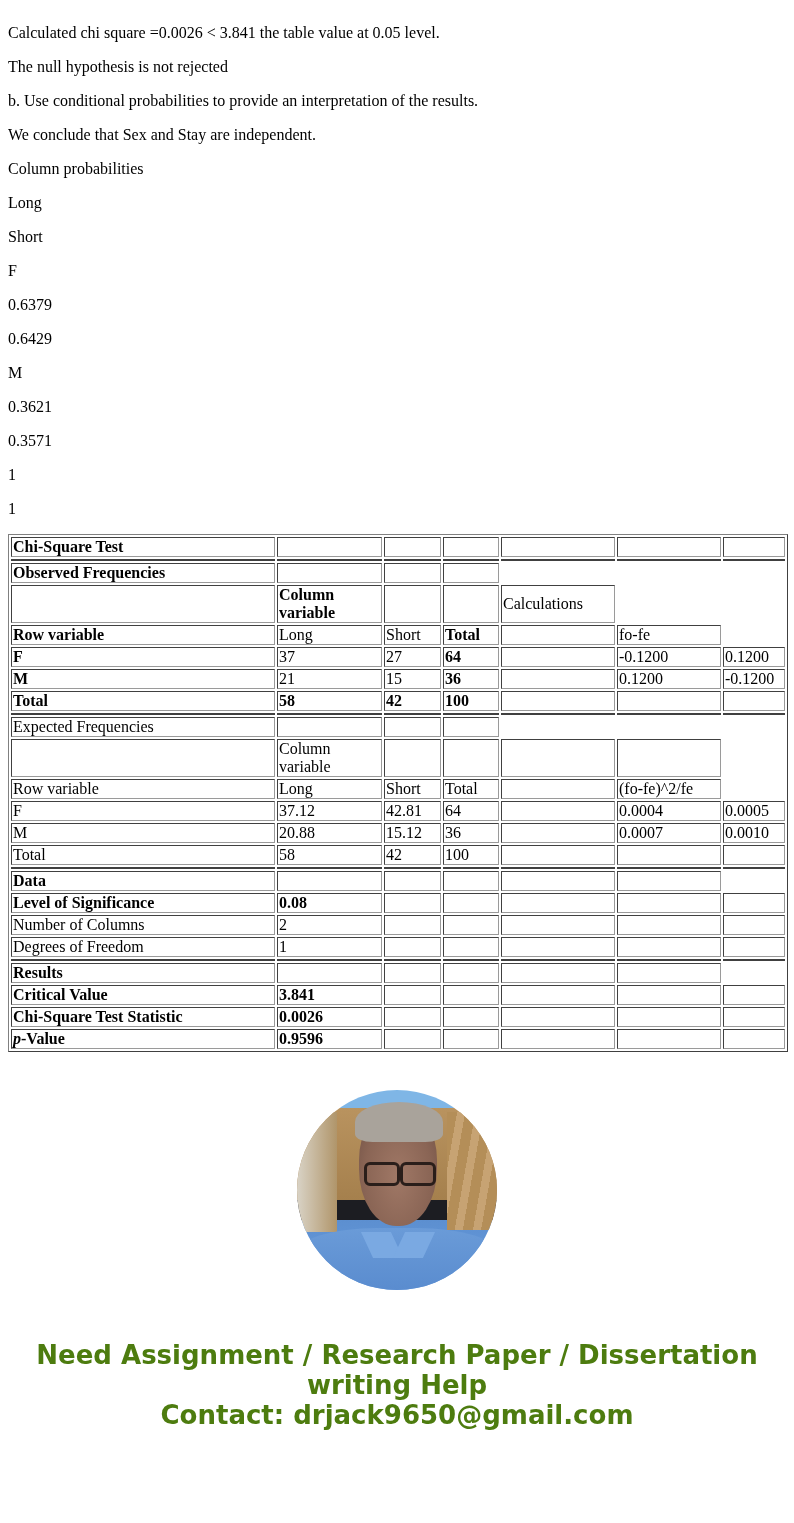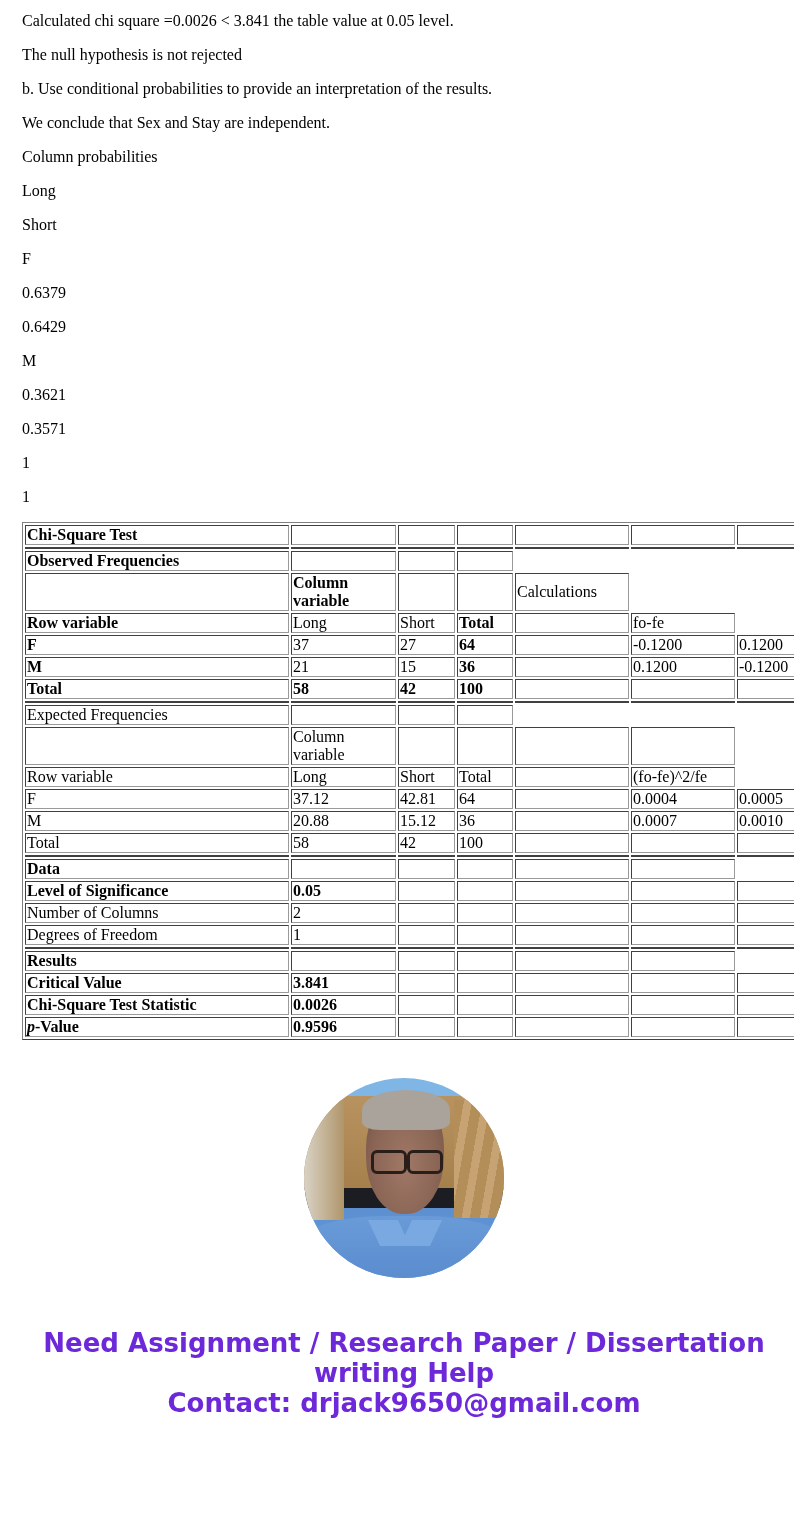--- a/index.html
+++ b/index.html
@@ -6,21 +6,21 @@
     body {
       width: 794px;
       font-family: "Liberation Serif", "DejaVu Serif", serif;
       font-size: 16px;
       color: #000;
       padding: 0 8px;
       box-sizing: border-box;
     }
     p.line { margin: 0; height: 34px; line-height: 34px; }
     p.line:first-child { height: 34px; }
-    .content { padding-top: 4px; margin-left: 14px; }
+    .content { padding-top: 16px; }
 
     table.chi {
       border-collapse: separate;
       border-spacing: 2px;
       border: 1px solid #808080;
       border-right-color: #404040;
       border-bottom-color: #404040;
       width: 778px;
       margin-top: 8px;
       table-layout: fixed;
@@ -64,21 +64,21 @@
     .avatar .collar-l { left: 70px; transform: skewX(25deg); }
     .avatar .collar-r { left: 102px; transform: skewX(-25deg); }
 
     .promo {
       margin-top: 50px;
       text-align: center;
       font-family: "DejaVu Sans", sans-serif;
       font-weight: bold;
       font-size: 26px;
       line-height: 30px;
-      color: #6d28d9;
+      color: #4d7c0f;
       padding-bottom: 24px;
     }
     .promo div { white-space: nowrap; }
   </style>
 </head>
 <body>
 
 <div class="content">
   <p class="line">Calculated chi square =0.0026 &lt; 3.841 the table value at 0.05 level.</p>
   <p class="line">The null hypothesis is not rejected</p>
@@ -259,21 +259,21 @@
       <td class="b">Data</td>
       <td></td>
       <td></td>
       <td></td>
       <td></td>
       <td></td>
       <td class="none"></td>
     </tr>
     <tr>
       <td class="b">Level of Significance</td>
-      <td class="b">0.05</td>
+      <td class="b">0.08</td>
       <td></td>
       <td></td>
       <td></td>
       <td></td>
       <td></td>
     </tr>
     <tr>
       <td>Number of Columns</td>
       <td>2</td>
       <td></td>

